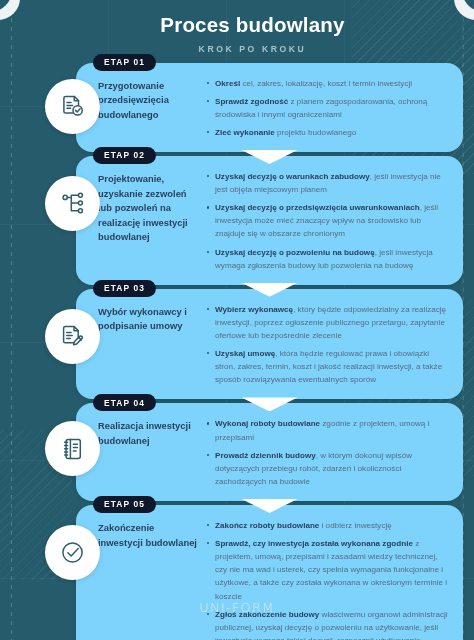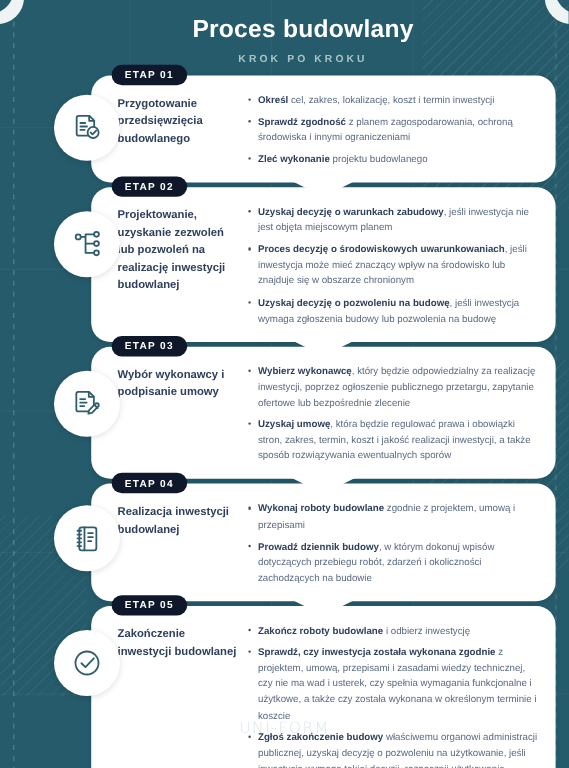--- a/index.html
+++ b/index.html
@@ -140,21 +140,21 @@
   .step {
     position: relative;
     margin-bottom: 4px;
   }
 
   
   .card {
     position: relative;
     margin-left: 45px;
     margin-right: 11px;
-    background: #ffffff;
+    background: #7dd3fc;
     border-radius: 16px;
     padding: 14px 12px 13px 22px;
     display: flex;
     align-items: flex-start;
     box-shadow: 0 1px 4px rgba(0,0,0,0.10);
   }
 
   
   .card-notch {
     position: absolute;
@@ -316,21 +316,21 @@
     <path d="M15.5 17.4l1.6 1.6 3-3.2"></path>
   </svg>
         </div>
       </div>
       <div class="step step-2">
         <div class="card">
           <div class="card-title">Projektowanie, uzyskanie zezwoleń lub pozwoleń na realizację inwestycji budowlanej</div>
           <div class="card-body">
             <ul>
               <li><b>Uzyskaj decyzję o warunkach zabudowy</b><span>, jeśli inwestycja nie jest objęta miejscowym planem</span></li>
-              <li><b>Proces decyzję o środowiskowych uwarunkowaniach</b><span>, jeśli inwestycja może mieć znaczący wpływ na środowisko lub znajduje się w obszarze chronionym</span></li>
+              <li><b>Uzyskaj decyzję o przedsięwzięcia uwarunkowaniach</b><span>, jeśli inwestycja może mieć znaczący wpływ na środowisko lub znajduje się w obszarze chronionym</span></li>
               <li><b>Uzyskaj decyzję o pozwoleniu na budowę</b><span>, jeśli inwestycja wymaga zgłoszenia budowy lub pozwolenia na budowę</span></li>
             </ul>
           </div>
           <div class="card-notch"></div>
         </div>
         <div class="badge">ETAP 02</div>
         <div class="icon-bubble">
           <svg width="26" height="26" viewBox="0 0 26 26" fill="none" stroke="#2f5d6b" stroke-width="1.5" stroke-linecap="round" stroke-linejoin="round">
     <circle cx="5.2" cy="7.4" r="2.1"></circle>
     <circle cx="20.4" cy="5.3" r="2.0"></circle>

